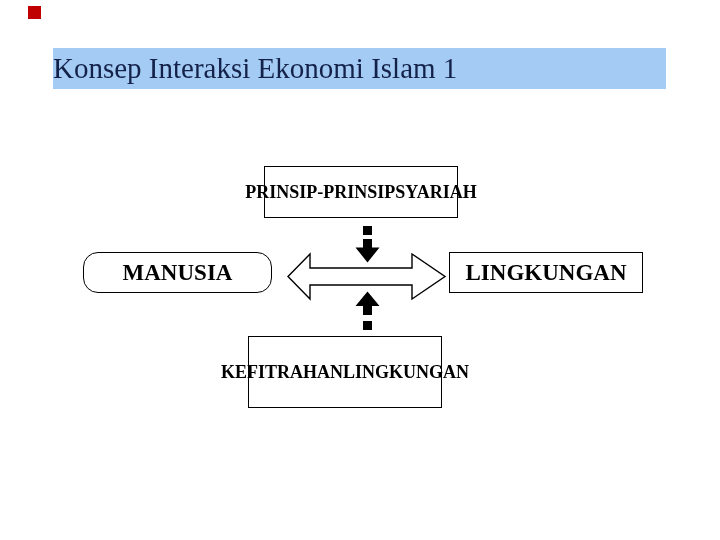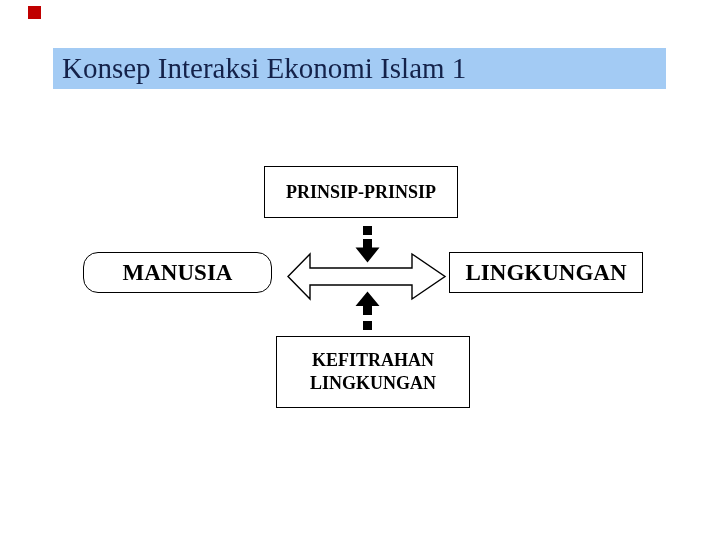--- a/index.html
+++ b/index.html
@@ -26,46 +26,45 @@
   .title-bar {
     position: absolute;
     left: 53px;
     top: 48px;
     width: 613px;
     height: 41px;
     background: #A3CBF4;
     display: flex;
     align-items: center;
     box-sizing: border-box;
-    padding-left: 9px;
   }
   .title-text {
     font-size: 29px;
     color: #14224A;
     white-space: nowrap;
     font-weight: normal;
   }
   .dbox {
     position: absolute;
     background: #ffffff;
     border: 1.5px solid #000000;
     box-sizing: border-box;
     display: flex;
-    flex-direction: column;
+    flex-direction: row;
     align-items: center;
     justify-content: center;
     text-align: center;
     font-weight: bold;
     color: #000000;
   }
   .dbox .bl { white-space: nowrap; }
   #box-principles { left: 264px; top: 166px; width: 194px; height: 52px; font-size: 18px; line-height: 22px; }
   #box-manusia    { left: 83px;  top: 252px; width: 189px; height: 41px; font-size: 23px; border-radius: 15px; }
   #box-lingkungan { left: 449px; top: 252px; width: 194px; height: 41px; font-size: 23px; }
-  #box-kefitrahan { left: 276px; top: 336px; width: 194px; height: 72px; font-size: 18px; line-height: 23px; }
+  #box-kefitrahan { left: 248px; top: 336px; width: 194px; height: 72px; font-size: 18px; line-height: 23px; }
   .arrows-svg {
     position: absolute;
     left: 0;
     top: 0;
     width: 720px;
     height: 540px;
     pointer-events: none;
   }
   .outline-arrow {
     stroke: #000000;
@@ -95,20 +94,21 @@
     </g>
 
     <g>
       <polygon points="367.5,291.5 379.5,306 372,306 372,315 363,315 363,306 355.5,306" fill="#000000"></polygon>
       <rect x="363" y="321" width="9" height="9" fill="#000000"></rect>
     </g>
   </svg>
 
   <div class="dbox" id="box-principles">
     <span class="bl">PRINSIP-PRINSIP</span>
+    <span class="bl">SYARIAH</span>
   </div>
 
   <div class="dbox" id="box-manusia">
     <span class="bl">MANUSIA</span>
   </div>
 
   <div class="dbox" id="box-lingkungan">
     <span class="bl">LINGKUNGAN</span>
   </div>
 

